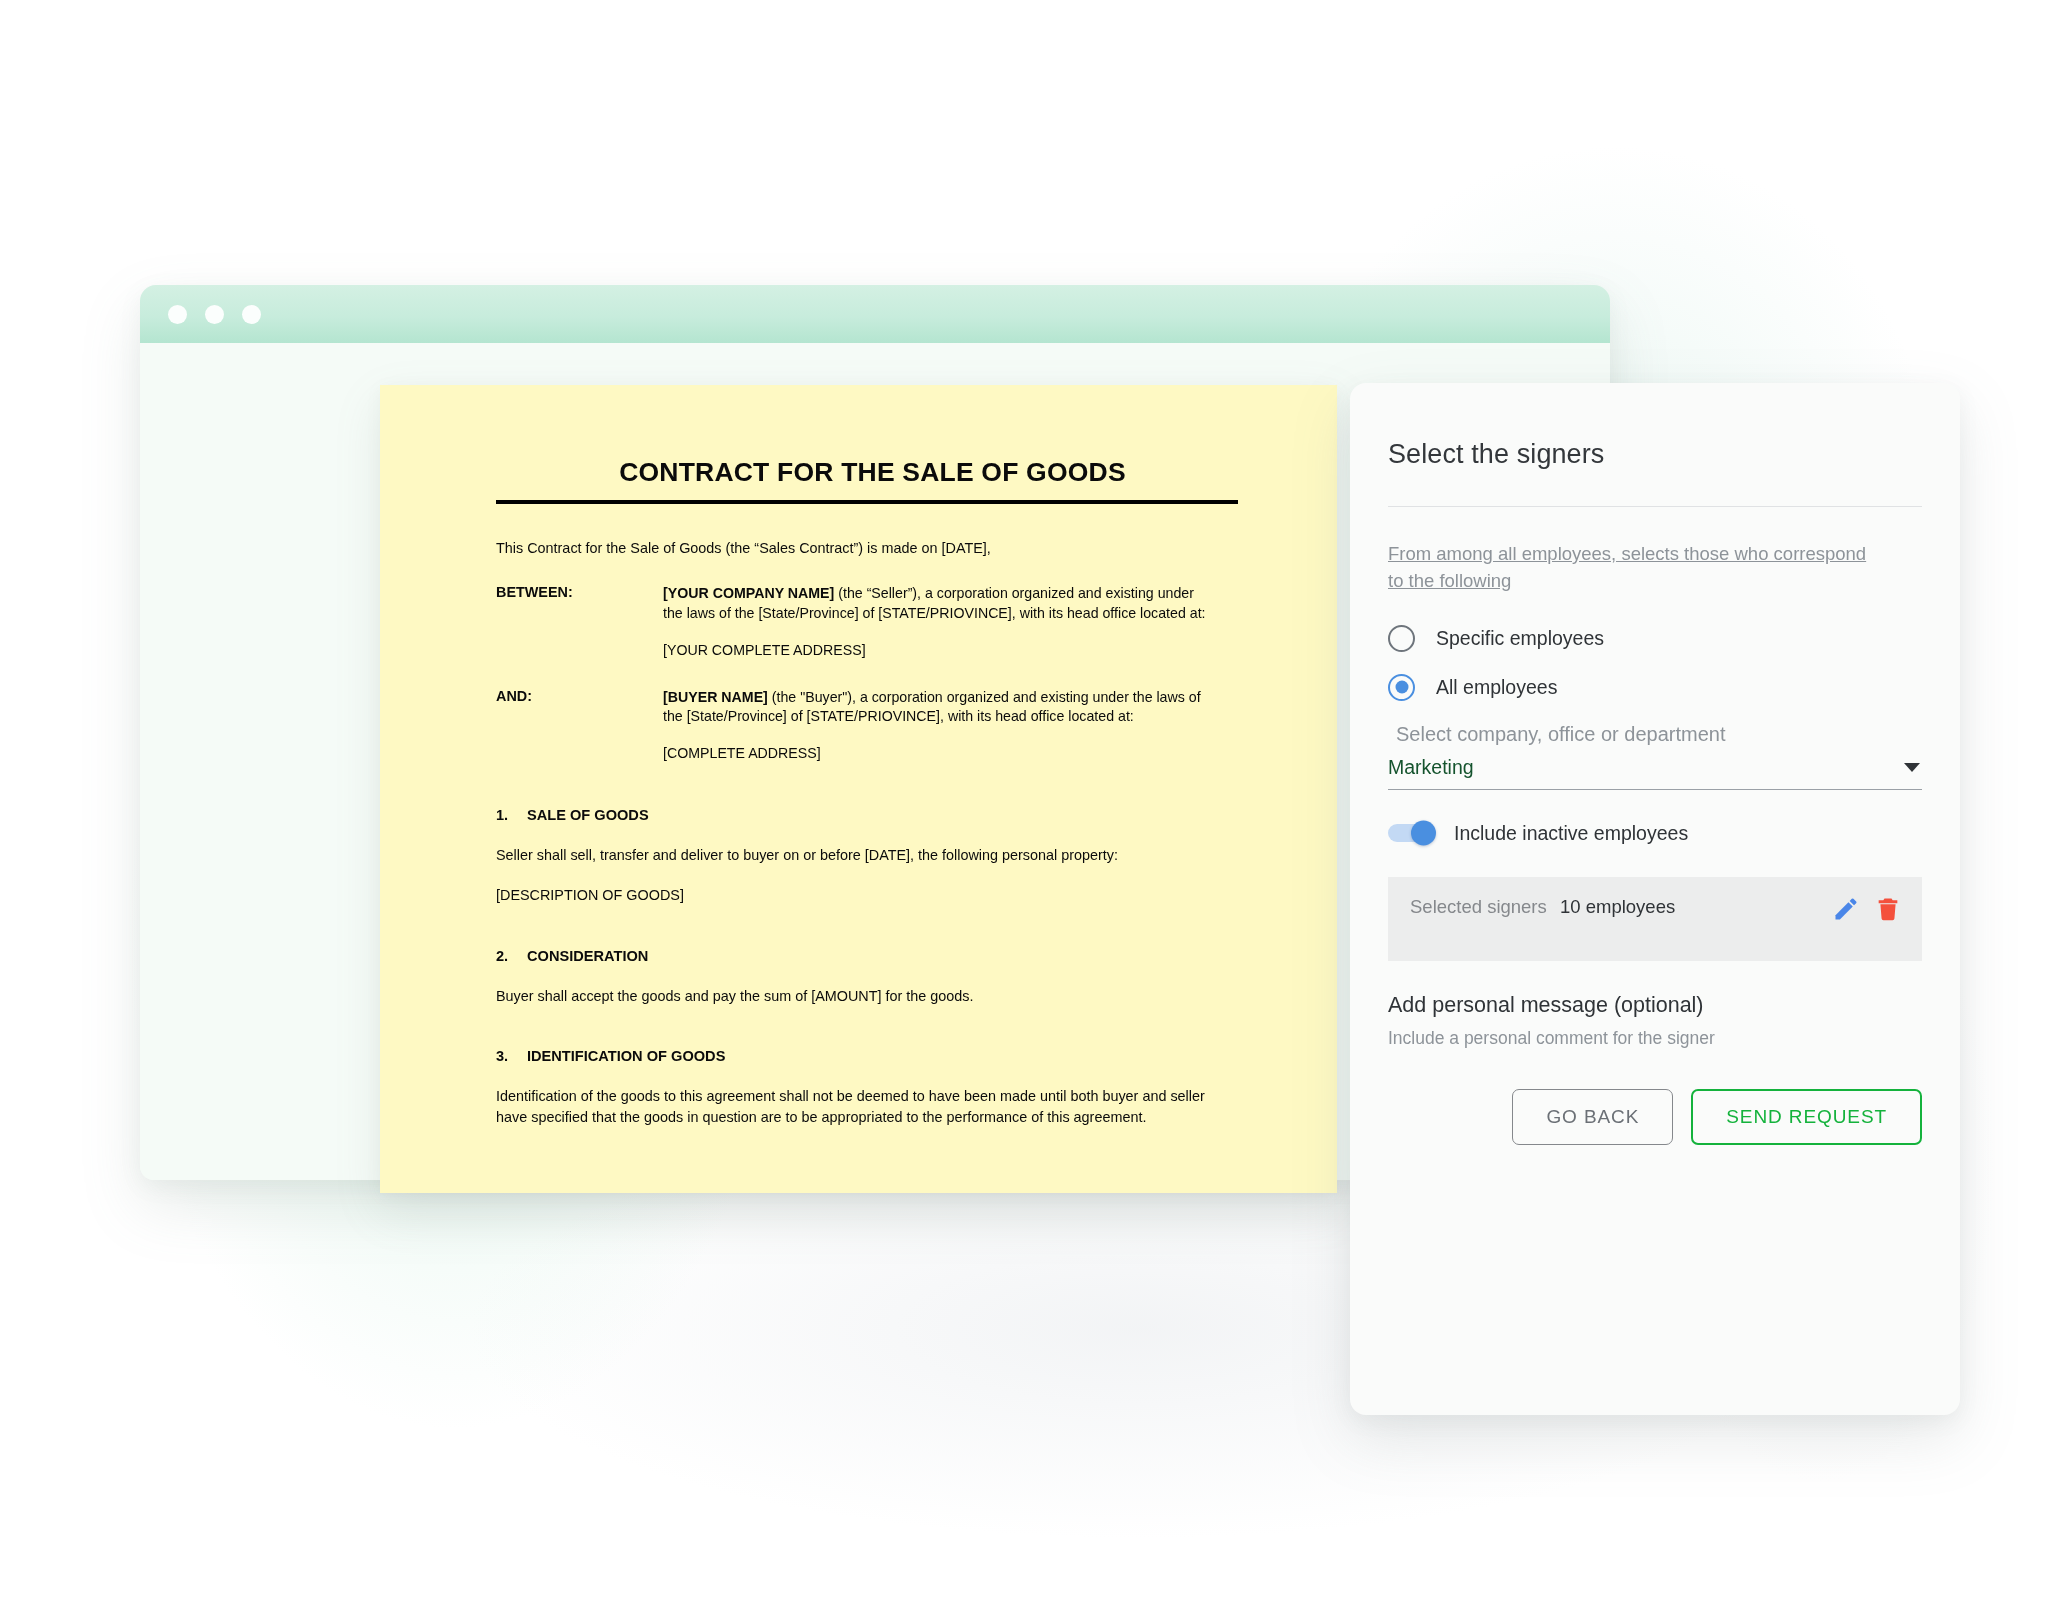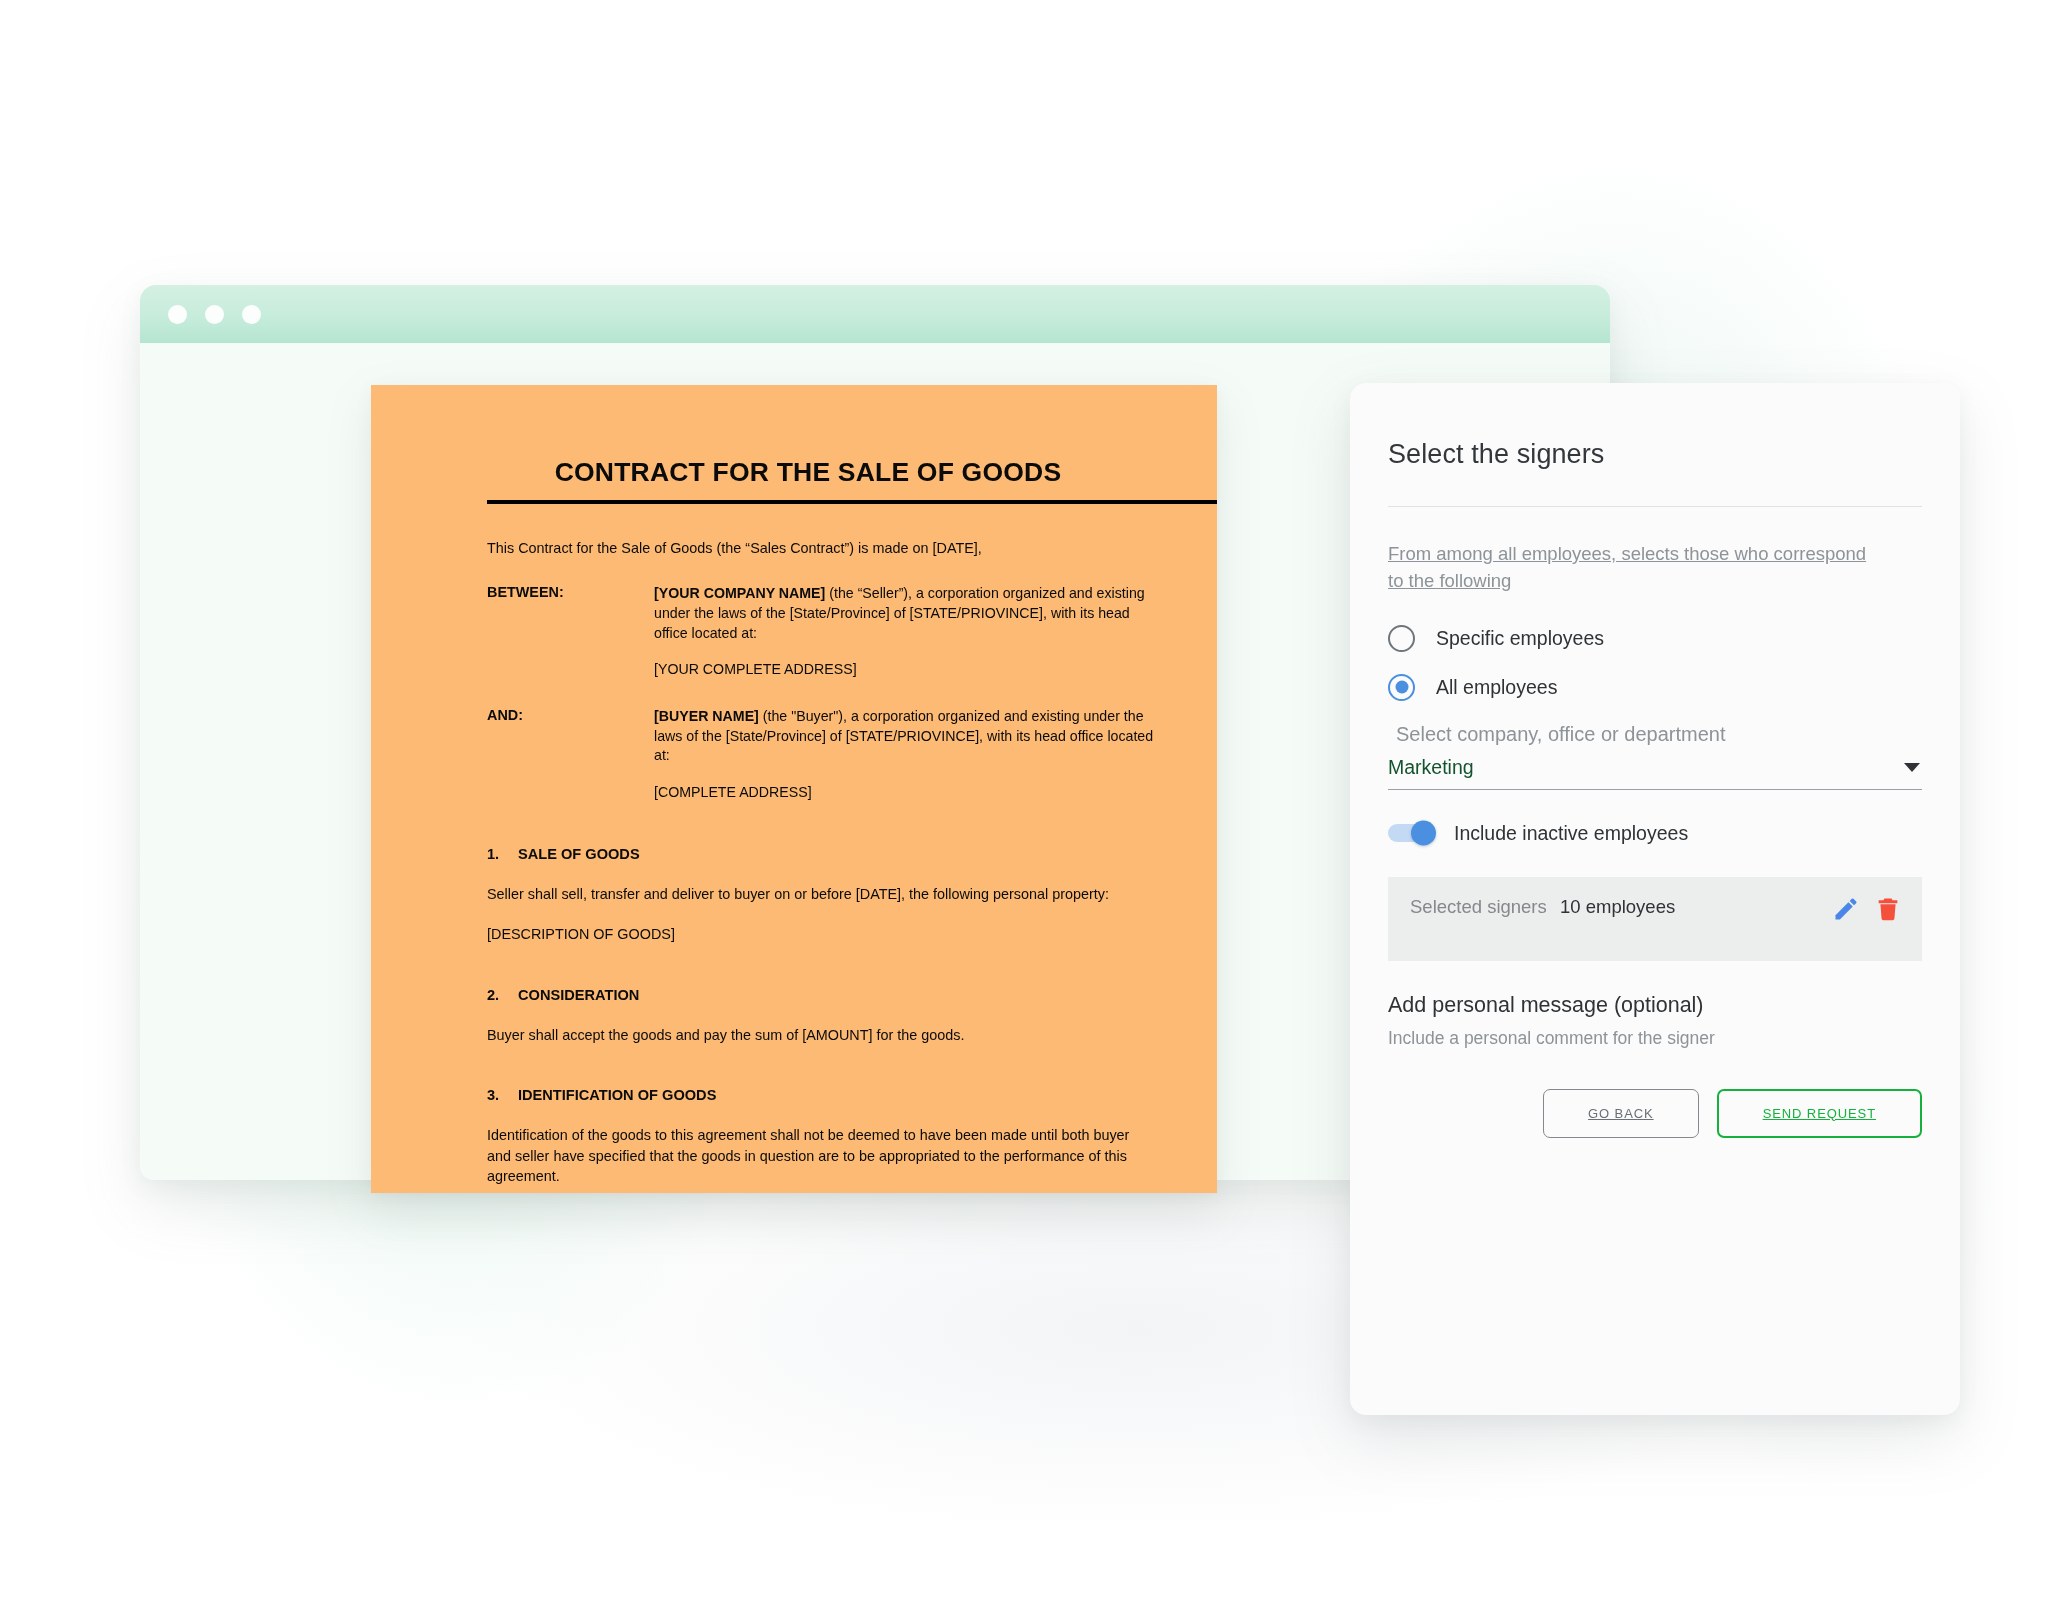--- a/index.html
+++ b/index.html
@@ -63,25 +63,25 @@
   .browser-body {
     position: absolute;
     left: 0; top: 58px;
     right: 0; bottom: 0;
     background: #f5fbf7;
   }
 
   
   .document-card {
     position: absolute;
-    left: 371px;
+    left: 380px;
     top: 385px;
-    width: 846px;
+    width: 957px;
     height: 808px;
-    background: #fdba74;
+    background: #fef9c3;
     box-shadow: 0 18px 44px rgba(125,140,135,0.14), 0 3px 14px rgba(125,140,135,0.07);
     overflow: hidden;
   }
   .doc-inner {
     padding: 72px 62px 0 116px;
     font-family: "Liberation Sans", sans-serif;
     color: #0b0b0b;
   }
   .doc-title {
     text-align: center;
@@ -311,28 +311,27 @@
 
   
   .actions {
     display: flex;
     justify-content: flex-end;
     gap: 18px;
     margin-top: 40px;
   }
   .btn {
     font-family: "Liberation Sans", sans-serif;
-    font-size: 13px;
+    font-size: 19px;
     letter-spacing: .9px;
-    padding: 15px 44px;
+    padding: 15px 33px;
     border-radius: 7px;
     background: transparent;
     cursor: pointer;
     box-sizing: border-box;
-    text-decoration: underline;
   }
   .btn-secondary {
     border: 1.6px solid #85888c;
     color: #6b7076;
   }
   .btn-primary {
     border: 2.2px solid #14b23c;
     color: #14b23c;
   }
 </style>

